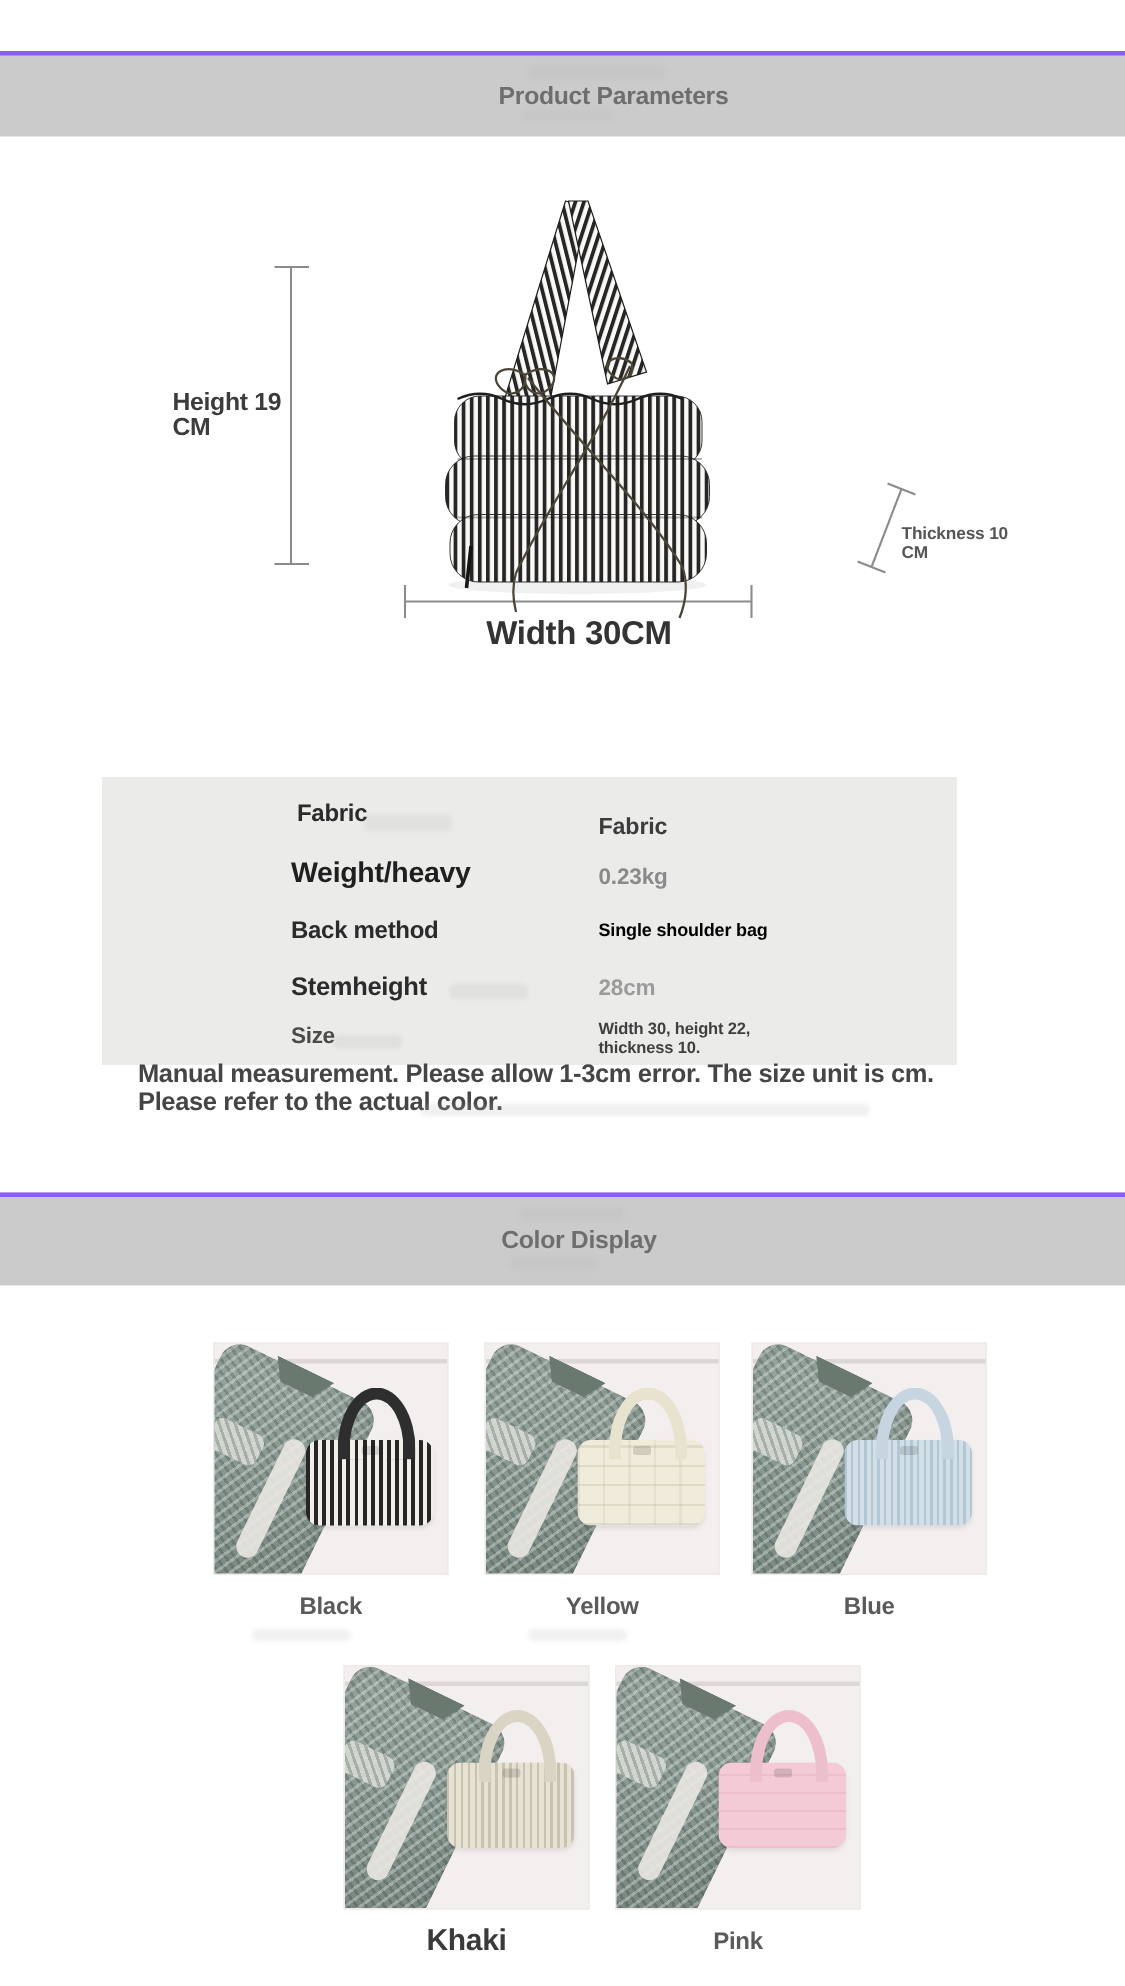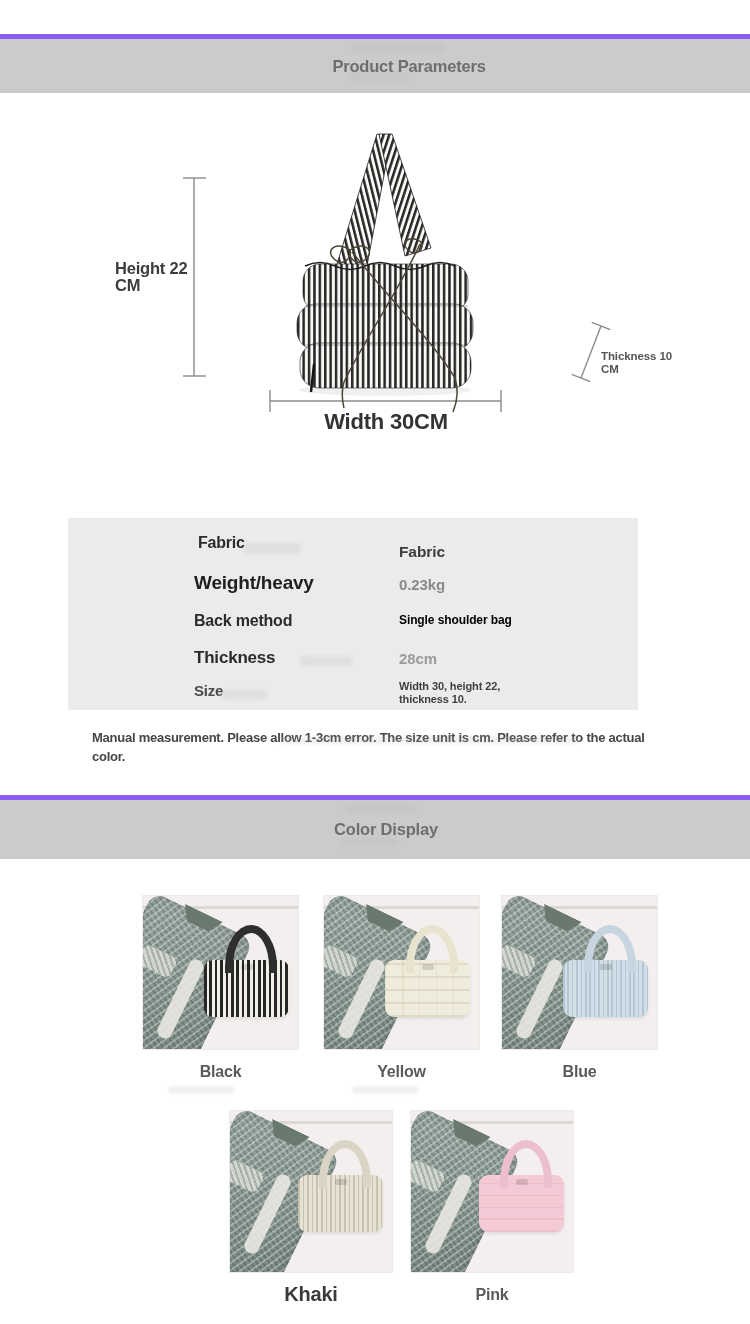--- a/index.html
+++ b/index.html
@@ -2,21 +2,21 @@
 <html><head>
 <meta charset="utf-8">
 <style>
   html,body{margin:0;padding:0;background:#ffffff;}
   #page{
     position:relative;width:750px;height:1324px;margin:0 auto;background:#ffffff;
     font-family:"Liberation Sans","DejaVu Sans",sans-serif;overflow:hidden;
   }
   
   .band{
-    position:absolute;left:0;right:0;background:#cbcbcb;border-top:5px solid #8b5cf6;
+    position:absolute;left:0;right:0;background:#cbcbcb;border-top:3px solid #8b5cf6;
     display:flex;align-items:center;justify-content:center;
     color:#6e6e6e;font-weight:bold;font-size:16.5px;letter-spacing:-0.2px;
   }
   #band-params{top:34px;height:54px;}
   #band-params span{transform:translateX(34px);}
   #band-colors{top:795px;height:59px;}
   #band-colors span{transform:translateX(11px);}
 
   
   #figure{position:absolute;top:88px;left:0;width:750px;height:430px;}
@@ -38,21 +38,21 @@
   #row-2{top:94px;}  #row-2 .lbl{font-size:16px;}
   #row-2 .val{top:1px;font-size:12px;font-weight:bold;color:#000000;}
   #row-3{top:130px;} #row-3 .lbl{font-size:17px;}
   #row-3 .val{top:2px;font-size:15px;font-weight:bold;color:#9b9b9b;}
   #row-4{top:164px;} #row-4 .lbl{font-size:15px;color:#4a4a4a;}
   #row-4 .val{top:-2px;font-size:11px;font-weight:bold;color:#3f3f3f;width:150px;line-height:13px;}
 
   
   #note{
     position:absolute;top:707px;left:92px;width:566px;
-    font-size:13px;font-weight:bold;color:#454545;line-height:18.5px;letter-spacing:-0.25px;margin-top:22px;
+    font-size:17px;font-weight:bold;color:#454545;line-height:18.5px;letter-spacing:-0.25px;
   }
 
   
   .card{position:absolute;width:157px;margin-left:17px;}
   #sw-0{left:125px;top:895px;} #sw-1{left:306px;top:895px;} #sw-2{left:484px;top:895px;}
   #sw-3{left:212px;top:1110px;width:164px;} #sw-4{left:393px;top:1110px;width:164px;}
   .photo{position:relative;height:155px;background:#f3efee;overflow:hidden;border:1px solid #efeae8;box-sizing:border-box;}
   #sw-3 .photo,#sw-4 .photo{height:163px;}
   .card .swatch-label{margin-top:13px;text-align:center;font-weight:bold;font-size:16px;color:#5a5a5a;letter-spacing:-0.2px;}
   #sw-3 .swatch-label{font-size:20px;color:#3a3a3a;margin-top:10px;}
@@ -165,40 +165,40 @@
         <path d="M350,162 c12,-9 26,-1 16,9 c-8,8 -18,0 -16,-9"></path>
         <path d="M421,154 c-10,-8 -22,0 -13,8 c7,7 16,0 13,-8"></path>
         <path d="M352,164 C392,214 432,252 455,290"></path>
         <path d="M455,290 c4,12 2,24 -2,34"></path>
         <path d="M420,156 C396,208 364,252 344,294"></path>
         <path d="M344,294 c-3,10 -2,18 0,26"></path>
       </g>
       <path d="M314,276 l-3,28" stroke="#141414" stroke-width="2.4" fill="none"></path>
     </svg>
 
-    <div class="dim-label" id="dim-height">Height 22 CM</div>
+    <div class="dim-label" id="dim-height">Height 19 CM</div>
     <div class="dim-label" id="dim-width">Width 30CM</div>
     <div class="dim-label" id="dim-thick">Thickness 10 CM</div>
   </div>
 
   <div id="spec-table">
     <div class="spec-row" id="row-0">
       <span class="lbl">Fabric</span>
       <span class="val">Fabric</span>
     </div>
     <div class="spec-row" id="row-1">
       <span class="lbl">Weight/heavy</span>
       <span class="val">0.23kg</span>
     </div>
     <div class="spec-row" id="row-2">
       <span class="lbl">Back method</span>
       <span class="val">Single shoulder bag</span>
     </div>
     <div class="spec-row" id="row-3">
-      <span class="lbl">Thickness</span>
+      <span class="lbl">Stemheight</span>
       <span class="val">28cm</span>
     </div>
     <div class="spec-row" id="row-4">
       <span class="lbl">Size</span>
       <span class="val">Width 30, height 22, thickness 10.</span>
     </div>
   </div>
 
   <div id="note">Manual measurement. Please allow 1-3cm error. The size unit is cm. Please refer to the actual color.</div>
 

